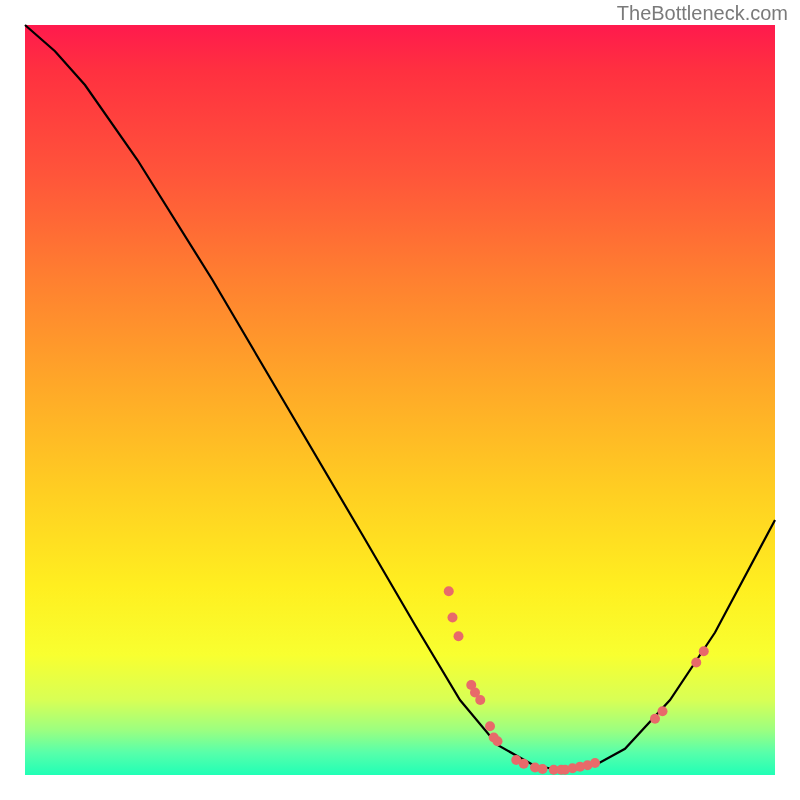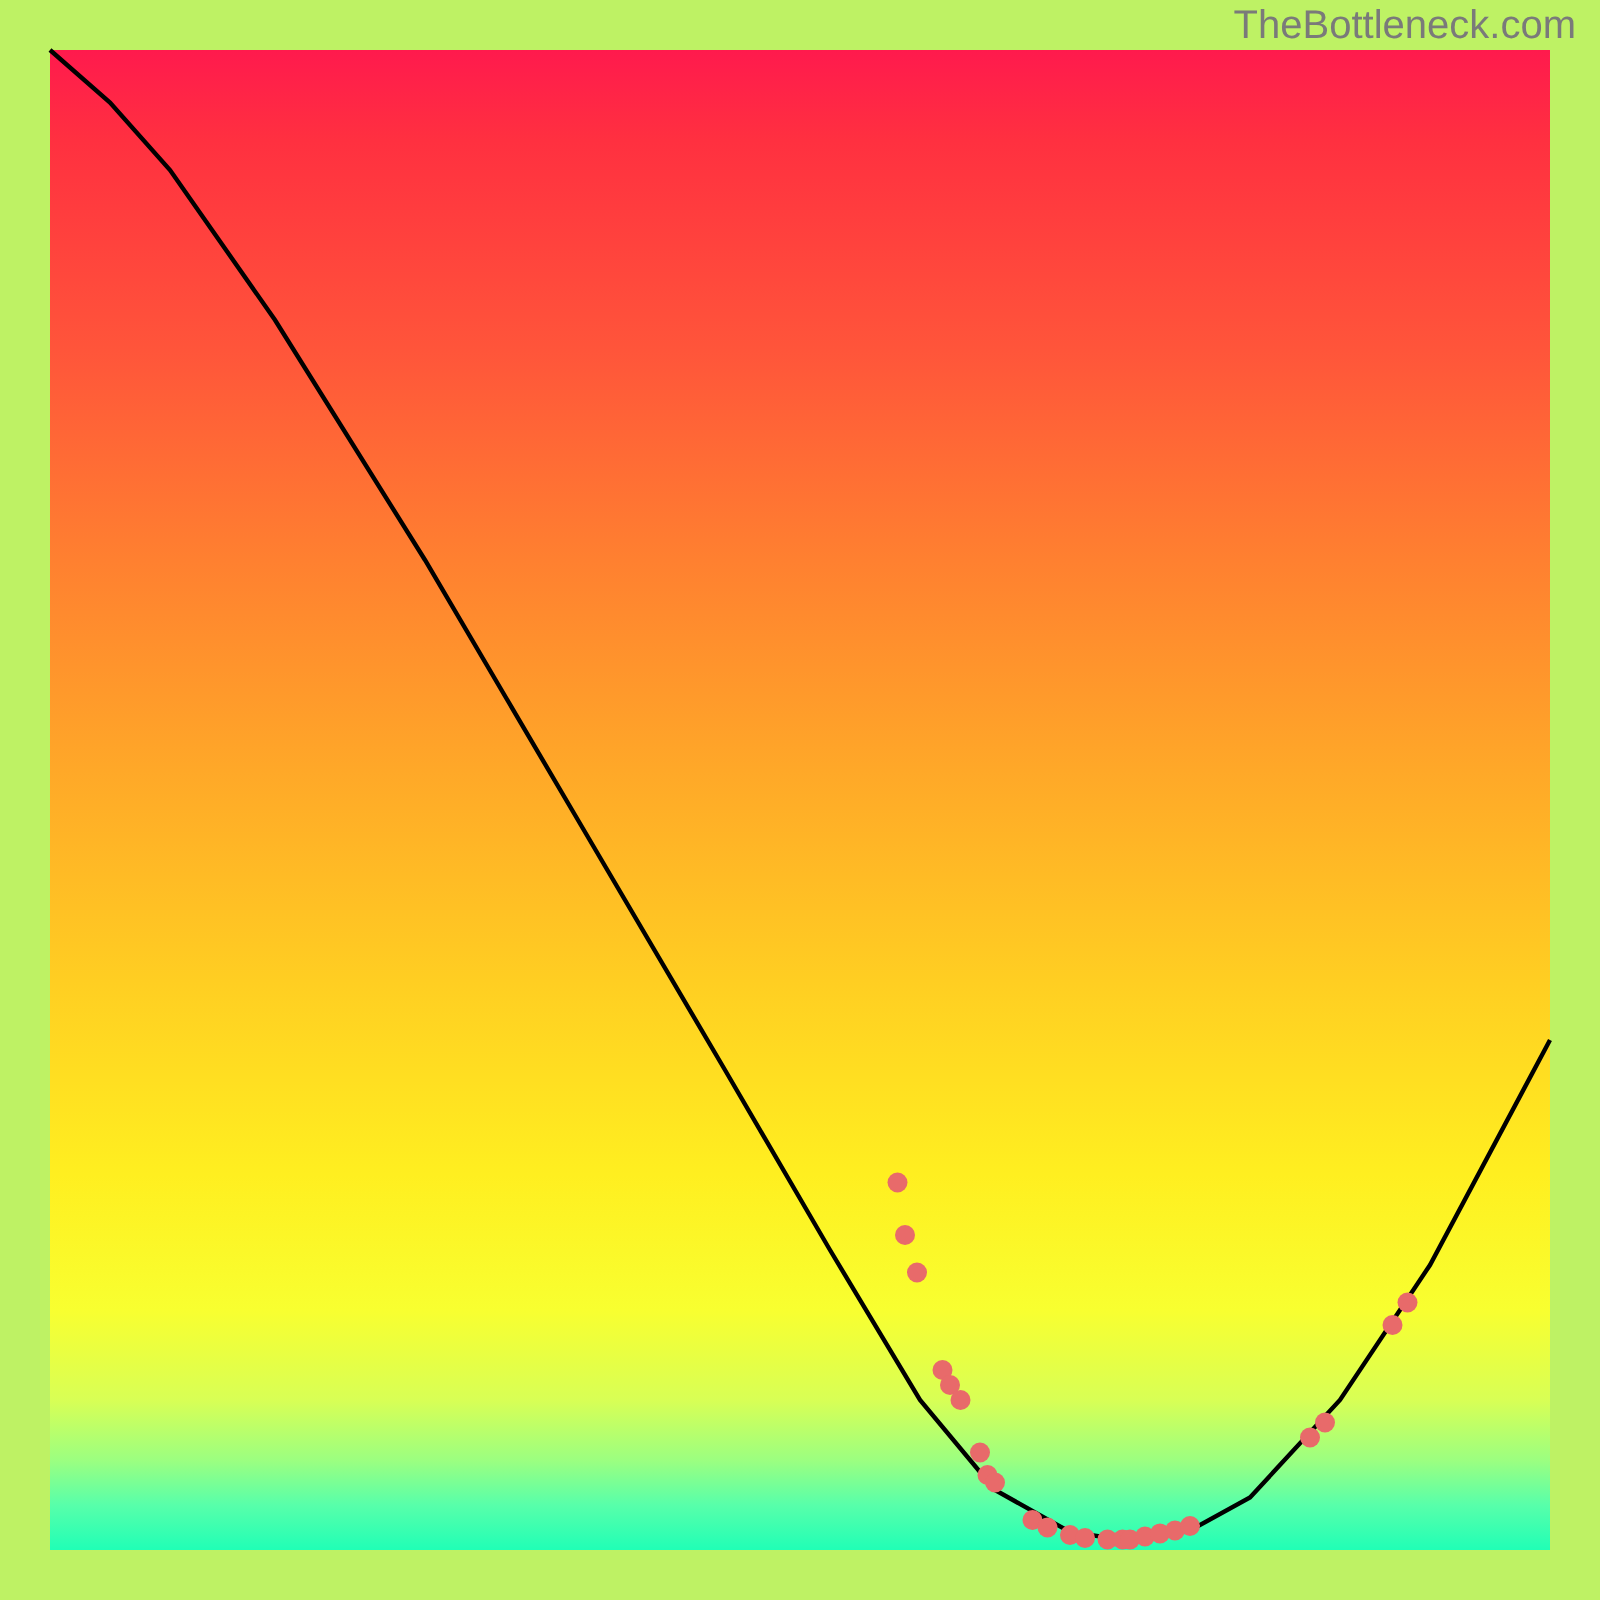--- a/index.html
+++ b/index.html
@@ -7,21 +7,21 @@
     padding: 0;
     width: 800px;
     height: 800px;
     background: #000;
     overflow: hidden;
     font-family: Arial, Helvetica, sans-serif;
   }
   .outer {
     position: absolute;
     inset: 0;
-    background: #bef264;
+    background: #ffffff;
   }
   .watermark {
     position: absolute;
     top: 2px;
     right: 12px;
     color: #7a7a7a;
     font-size: 20px;
     font-weight: 500;
     z-index: 50;
     user-select: none;

